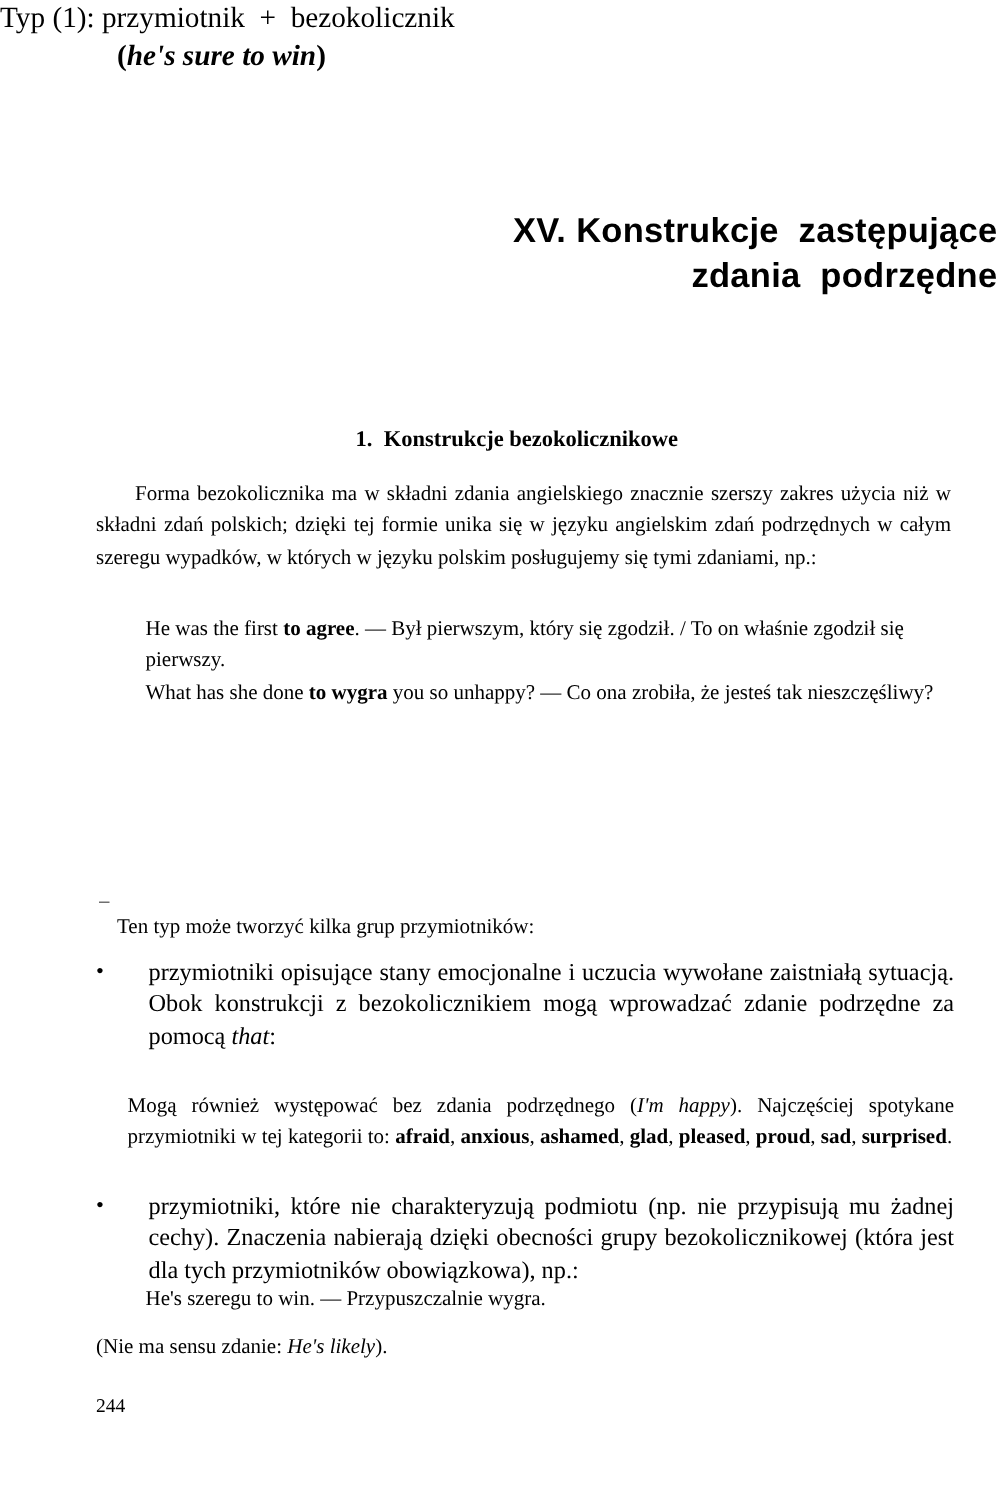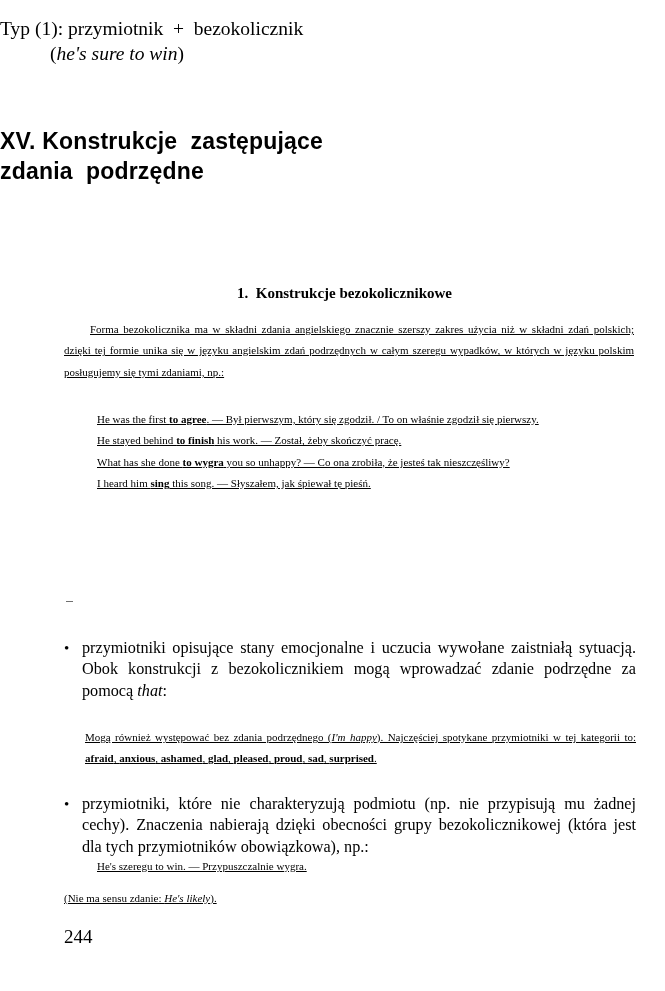--- a/index.html
+++ b/index.html
@@ -20,24 +20,24 @@
   .page {
     position: absolute;
     inset: 0;
     width: 665px;
     height: 991px;
   }
 
   
   .chapter-title {
     position: absolute;
-    top: 126px;
+    top: 138px;
     left: 0;
     width: 665px;
-    text-align: left;
+    text-align: right;
     font-family: "Liberation Sans", "DejaVu Sans", sans-serif;
     font-weight: bold;
     font-size: 23px;
     line-height: 30px;
     letter-spacing: 0.2px;
   }
   .chapter-title .tline { display: block; white-space: pre; }
 
   
   .section-heading {
@@ -49,23 +49,22 @@
     font-family: Liberation Serif, serif;
     font-weight: bold;
     font-size: 15px;
     line-height: 20px;
     white-space: pre;
   }
 
   
   .block {
     position: absolute;
-    font-size: 11px;
+    font-size: 14px;
     line-height: 21.3px;
-    text-decoration: underline;
   }
 
   .justify {
     text-align: justify;
     text-align-last: left;
   }
 
   .indent-first { text-indent: 26px; }
 
   
@@ -84,25 +83,26 @@
   #examples-infinitive .ex { display: block; }
 
   
   #typ-heading {
     top: 549px;
     left: 64px;
     width: 560px;
     font-size: 19.5px;
     line-height: 25px;
   }
-  #typ-heading .typ-line1 { display: block; white-space: pre; margin-top: 16px; }
+  #typ-heading .typ-line1 { display: block; white-space: pre; }
   #typ-heading .typ-line2 {
     display: block;
     white-space: pre;
-    padding-left: 50px;
+    padding-left: 78px;
+    font-weight: bold;
   }
   #typ-heading i { font-style: italic; }
 
   
   .artifact-dash {
     position: absolute;
     top: 601px;
     left: 66px;
     width: 7px;
     height: 1px;
@@ -126,21 +126,21 @@
     position: absolute;
     left: 0;
     top: 0;
     width: 18px;
     text-align: left;
     font-size: 15px;
     line-height: 21.3px;
   }
   .bullet-item .btext {
     display: block;
-    margin-left: 18px;
+    margin-left: 35px;
   }
 
   #bullet-1 {
     top: 638px;
     left: 64px;
     width: 572px;
   }
   #bullet-2 {
     top: 794px;
     left: 64px;
@@ -176,52 +176,51 @@
   }
 
   b, .b { font-weight: bold; }
   i, .i { font-style: italic; }
 
   
   .page-number {
     position: absolute;
     top: 926px;
     left: 64px;
-    font-size: 19px;
+    font-size: 13px;
     line-height: 21px;
   }
 </style>
 </head>
 <body>
 
 <div class="page">
 
   <div class="chapter-title">
     <span class="tline">XV. Konstrukcje  zastępujące</span>
     <span class="tline">zdania  podrzędne</span>
   </div>
 
   <div class="section-heading">1.  Konstrukcje bezokolicznikowe</div>
 
   <div class="block justify indent-first" id="intro-paragraph">Forma bezokolicznika ma w składni zdania angielskiego znacznie szerszy zakres użycia niż w składni zdań polskich; dzięki tej formie unika się w języku angielskim zdań podrzędnych w całym szeregu wypadków, w których w języku polskim posługujemy się tymi zdaniami, np.:</div>
 
   <div class="block" id="examples-infinitive">
     <span class="ex"><span>He was the first </span><b>to agree</b><span>. — Był pierwszym, który się zgodził. / To on właśnie zgodził się pierwszy.</span></span>
-    <span class="ex"><span>He stayed behind </span><b>to finish</b><span> his work. — Został, żeby skończyć pracę.</span></span>
     <span class="ex"><span>What has she done </span><b>to wygra</b><span> you so unhappy? — Co ona zrobiła, że jesteś tak nieszczęśliwy?</span></span>
-    <span class="ex"><span>I heard him </span><b>sing</b><span> this song. — Słyszałem, jak śpiewał tę pieśń.</span></span>
   </div>
 
   <div id="typ-heading">
     <span class="typ-line1">Typ (1): przymiotnik  +  bezokolicznik</span>
     <span class="typ-line2"><span>(</span><i>he's sure to win</i><span>)</span></span>
   </div>
 
   <div class="artifact-dash"></div>
 
+  <div class="block" id="typ-lead">Ten typ może tworzyć kilka grup przymiotników:</div>
 
   <div class="bullet-item justify" id="bullet-1">
     <span class="marker">•</span>
     <span class="btext"><span>przymiotniki opisujące stany emocjonalne i uczucia wywołane zaistniałą sytuacją. Obok konstrukcji z bezokolicznikiem mogą wprowadzać zdanie podrzędne za pomocą </span><i>that</i><span>:</span></span>
   </div>
 
 
   <div class="block justify" id="note-moga">
     <span>Mogą również występować bez zdania podrzędnego (</span><i>I'm happy</i><span>). Najczęściej spotykane przymiotniki w tej kategorii to: </span><b>afraid</b><span>, </span><b>anxious</b><span>, </span><b>ashamed</b><span>, </span><b>glad</b><span>, </span><b>pleased</b><span>, </span><b>proud</b><span>, </span><b>sad</b><span>, </span><b>surprised</b><span>.</span>
   </div>

